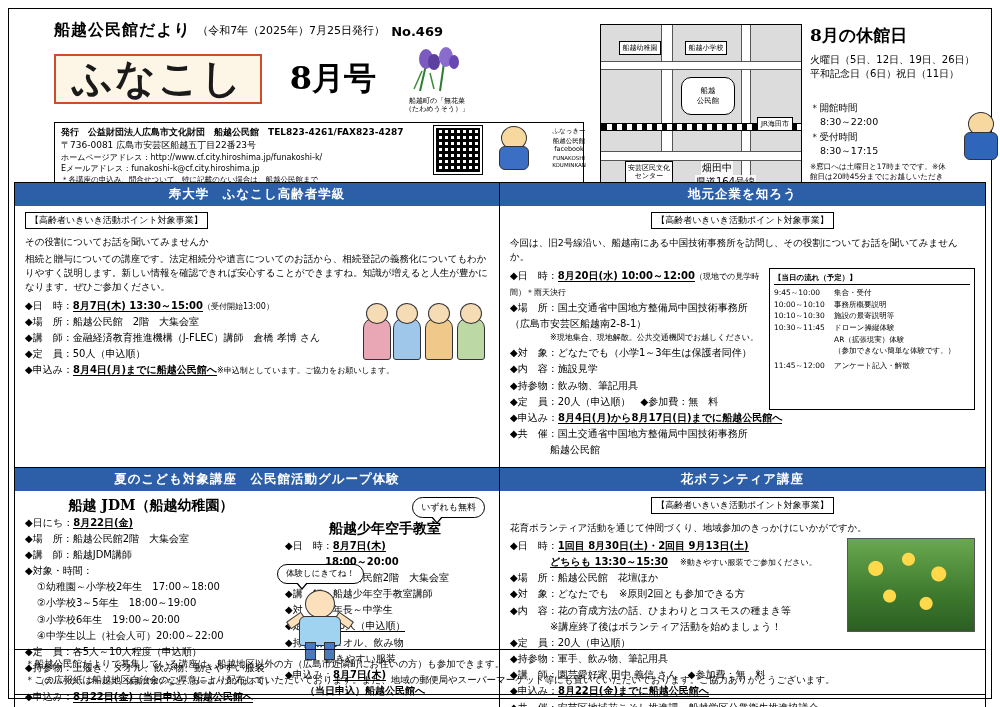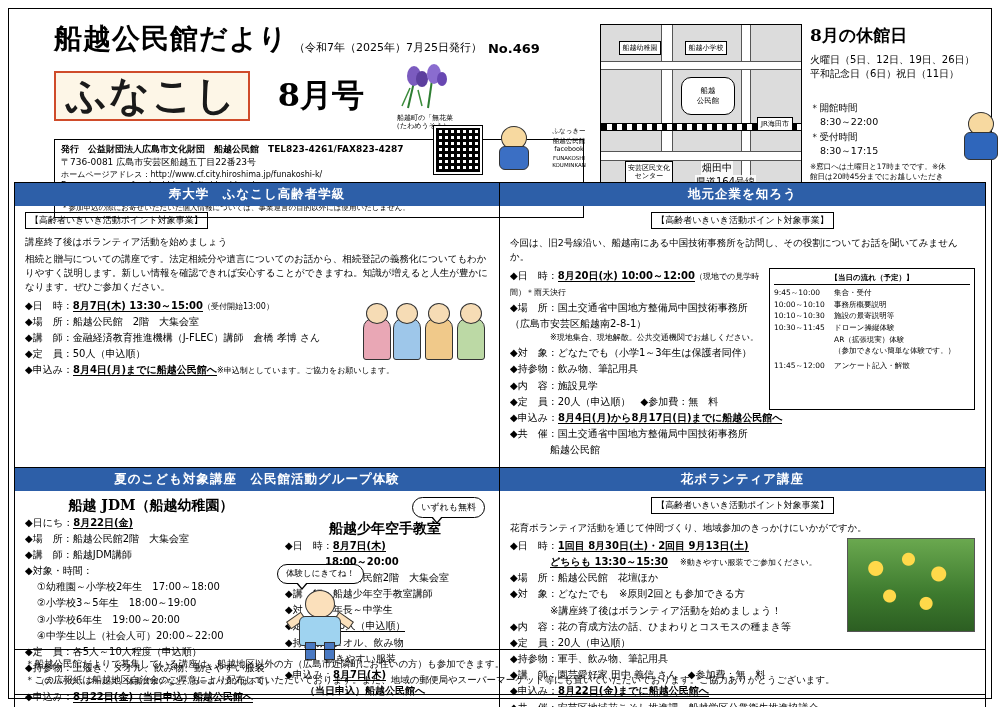--- a/index.html
+++ b/index.html
@@ -10,25 +10,25 @@
     font-size:10px;color:#000;
     position:relative;overflow:hidden;
   }
   .page{position:relative;width:1000px;height:707px;box-sizing:border-box;}
   .frame{position:absolute;left:8px;top:8px;width:984px;height:691px;border:1px solid #000;box-sizing:border-box;}
 
   
   .hdr{position:absolute;left:14px;top:14px;width:972px;height:160px;}
   .hdr-left{position:absolute;left:40px;top:6px;width:530px;}
   .masthead-line{display:flex;align-items:flex-end;gap:6px;}
-  .masthead-title{font-family:Liberation Mono, monospace;font-size:28px;font-weight:bold;letter-spacing:1px;}
+  .masthead-title{font-family:Liberation Mono, monospace;font-size:16px;font-weight:bold;letter-spacing:1px;}
   .masthead-date{font-size:11px;padding-bottom:3px;}
   .masthead-no{font-size:13px;font-weight:bold;padding-bottom:2px;}
   .logo-row{display:flex;align-items:center;margin-top:4px;}
-  .logo-box{border:2px solid #cf4b2a;background:#fdf6e7;padding:2px 10px 4px;}
+  .logo-box{border:2px solid #cf4b2a;background:#fdf6e7;padding:2px 16px 4px;}
   .logo-text{font-family:"DejaVu Serif","Liberation Serif",serif;font-size:40px;font-weight:bold;color:#1a1a1a;letter-spacing:2px;line-height:1;}
   .issue-month{font-family:"DejaVu Serif","Liberation Serif",serif;font-size:32px;font-weight:bold;margin-left:28px;}
   .iris{margin-left:26px;text-align:center;width:70px;}
   .iris-caption{font-size:7px;margin-top:2px;line-height:1.2;}
   .pubbox{margin-top:8px;border:1px solid #000;width:530px;box-sizing:border-box;padding:3px 6px;font-size:9px;line-height:1.45;}
   .pubbox .r1{font-weight:bold;}
   .pubbox .small{font-size:8px;}
   .pubbox .tiny{font-size:7.5px;}
 
   
@@ -75,21 +75,21 @@
   .bigtitle .sm{font-size:11px;font-weight:normal;}
   .body-t{font-size:9.5px;line-height:1.5;margin:3px 0;}
   .item{font-size:10px;line-height:1.62;}
   .item b{font-weight:bold;}
   .u{border-bottom:1px solid #000;}
   .mini{font-size:8px;}
   .titleline{font-family:"DejaVu Serif","Liberation Serif",serif;font-size:14px;font-weight:bold;}
 
   
   .schedbox{border:1px solid #000;font-size:7.5px;line-height:1.55;padding:3px 4px;width:196px;}
-  .schedbox .hd{text-align:center;font-weight:bold;border-bottom:1px solid #000;margin-bottom:2px;padding-bottom:1px;}
+  .schedbox .hd{text-align:left;font-weight:bold;border-bottom:1px solid #000;margin-bottom:2px;padding-bottom:1px;}
   .schedbox .ln{display:flex;gap:4px;}
   .schedbox .t{width:56px;flex:none;}
 
   .bubble{position:relative;border:1px solid #000;border-radius:12px;background:#fff;font-size:9px;padding:3px 8px;display:inline-block;}
   .bubble:after{content:"";position:absolute;left:18px;bottom:-7px;width:0;height:0;border-left:6px solid transparent;border-right:6px solid transparent;border-top:7px solid #000;}
   .bubble:before{content:"";position:absolute;left:19px;bottom:-5px;width:0;height:0;border-left:5px solid transparent;border-right:5px solid transparent;border-top:6px solid #fff;z-index:2;}
 
   .kid{position:relative;width:76px;height:74px;}
   .kid .head{position:absolute;left:22px;top:4px;width:28px;height:26px;border-radius:50%;background:#fbe0bb;border:1px solid #333;}
   .kid .body{position:absolute;left:16px;top:30px;width:40px;height:28px;border-radius:6px 6px 3px 3px;background:#9fd3f0;border:1px solid #333;}
@@ -207,21 +207,21 @@
     </div>
   </div>
 
   <div class="cols">
 
     <div class="row panel">
       <div class="colL">
         <div class="bar">寿大学　ふなこし高齢者学級</div>
         <div class="inner">
           <div class="tagline">【高齢者いきいき活動ポイント対象事業】</div>
-          <div class="lead">講座終了後はボランティア活動を始めましょう</div>
+          <div class="lead">その役割についてお話を聞いてみませんか</div>
           <div class="body-t">相続と贈与についての講座です。法定相続分や遺言についてのお話から、相続登記の義務化についてもわかりやすく説明します。新しい情報を確認できれば安心することができますね。知識が増えると人生が豊かになります。ぜひご参加ください。</div>
           <div style="display:flex;">
             <div style="flex:1">
               <div class="item">
                 <span>◆日　時：</span><b class="u">8月7日(木) 13:30～15:00</b><span class="mini">（受付開始13:00）</span>
               </div>
               <div class="item">
                 <span>◆場　所：</span><span>船越公民館　2階　大集会室</span>
               </div>
               <div class="item">
@@ -252,22 +252,22 @@
         <div class="bar">地元企業を知ろう</div>
         <div class="inner">
           <div style="text-align:center"><span class="tagline">【高齢者いきいき活動ポイント対象事業】</span></div>
           <div class="body-t">今回は、旧2号線沿い、船越南にある中国技術事務所を訪問し、その役割についてお話を聞いてみませんか。</div>
           <div style="display:flex;gap:6px;">
             <div style="flex:1">
               <div class="item"><span>◆日　時：</span><b class="u">8月20日(水) 10:00～12:00</b><span class="mini">（現地での見学時間）＊雨天決行</span></div>
               <div class="item"><span>◆場　所：</span><span>国土交通省中国地方整備局中国技術事務所（広島市安芸区船越南2-8-1）</span></div>
               <div class="item mini" style="padding-left:40px">※現地集合、現地解散。公共交通機関でお越しください。</div>
               <div class="item"><span>◆対　象：</span><span>どなたでも（小学1～3年生は保護者同伴）</span></div>
+              <div class="item"><span>◆内　容：</span><span>施設見学</span></div>
               <div class="item"><span>◆持参物：</span><span>飲み物、筆記用具</span></div>
-              <div class="item"><span>◆内　容：</span><span>施設見学</span></div>
               <div class="item"><span>◆定　員：</span><span>20人（申込順）</span>　<span>◆参加費：無　料</span></div>
             </div>
             <div class="schedbox">
               <div class="hd">【当日の流れ（予定）】</div>
               <div class="ln">
                   <span class="t">9:45～10:00</span>
                   <span>集合・受付</span>
                 </div>
               <div class="ln">
                   <span class="t">10:00～10:10</span>
@@ -362,22 +362,22 @@
         <div class="bar">花ボランティア講座</div>
         <div class="inner">
           <div style="text-align:center"><span class="tagline">【高齢者いきいき活動ポイント対象事業】</span></div>
           <div class="body-t">花育ボランティア活動を通じて仲間づくり、地域参加のきっかけにいかがですか。</div>
           <div style="display:flex;gap:6px;">
             <div style="flex:1">
               <div class="item"><span>◆日　時：</span><b class="u">1回目 8月30日(土)・2回目 9月13日(土)</b></div>
               <div class="item" style="padding-left:40px"><b class="u">どちらも 13:30～15:30</b><span class="mini" style="margin-left:12px">※動きやすい服装でご参加ください。</span></div>
               <div class="item"><span>◆場　所：</span><span>船越公民館　花壇ほか</span></div>
               <div class="item"><span>◆対　象：</span><span>どなたでも　※原則2回とも参加できる方</span></div>
+              <div class="item"><span>◆内　容：</span><span>花の育成方法の話、ひまわりとコスモスの種まき等</span></div>
               <div class="item" style="padding-left:40px">※講座終了後はボランティア活動を始めましょう！</div>
-              <div class="item"><span>◆内　容：</span><span>花の育成方法の話、ひまわりとコスモスの種まき等</span></div>
               <div class="item"><span>◆定　員：</span><span>20人（申込順）</span></div>
               <div class="item"><span>◆持参物：</span><span>軍手、飲み物、筆記用具</span></div>
               <div class="item"><span>◆講　師：</span><span>園芸愛好家 田中 義信 さん　◆参加費：無　料</span></div>
             </div>
             <div class="photo"></div>
           </div>
           <div class="item"><span>◆申込み：</span><b class="u">8月22日(金)までに船越公民館へ</b></div>
           <div class="item"><span>◆共　催：</span><span>安芸区地域花こそし推進課、船越学区公衆衛生推進協議会、</span></div>
 
         </div>

